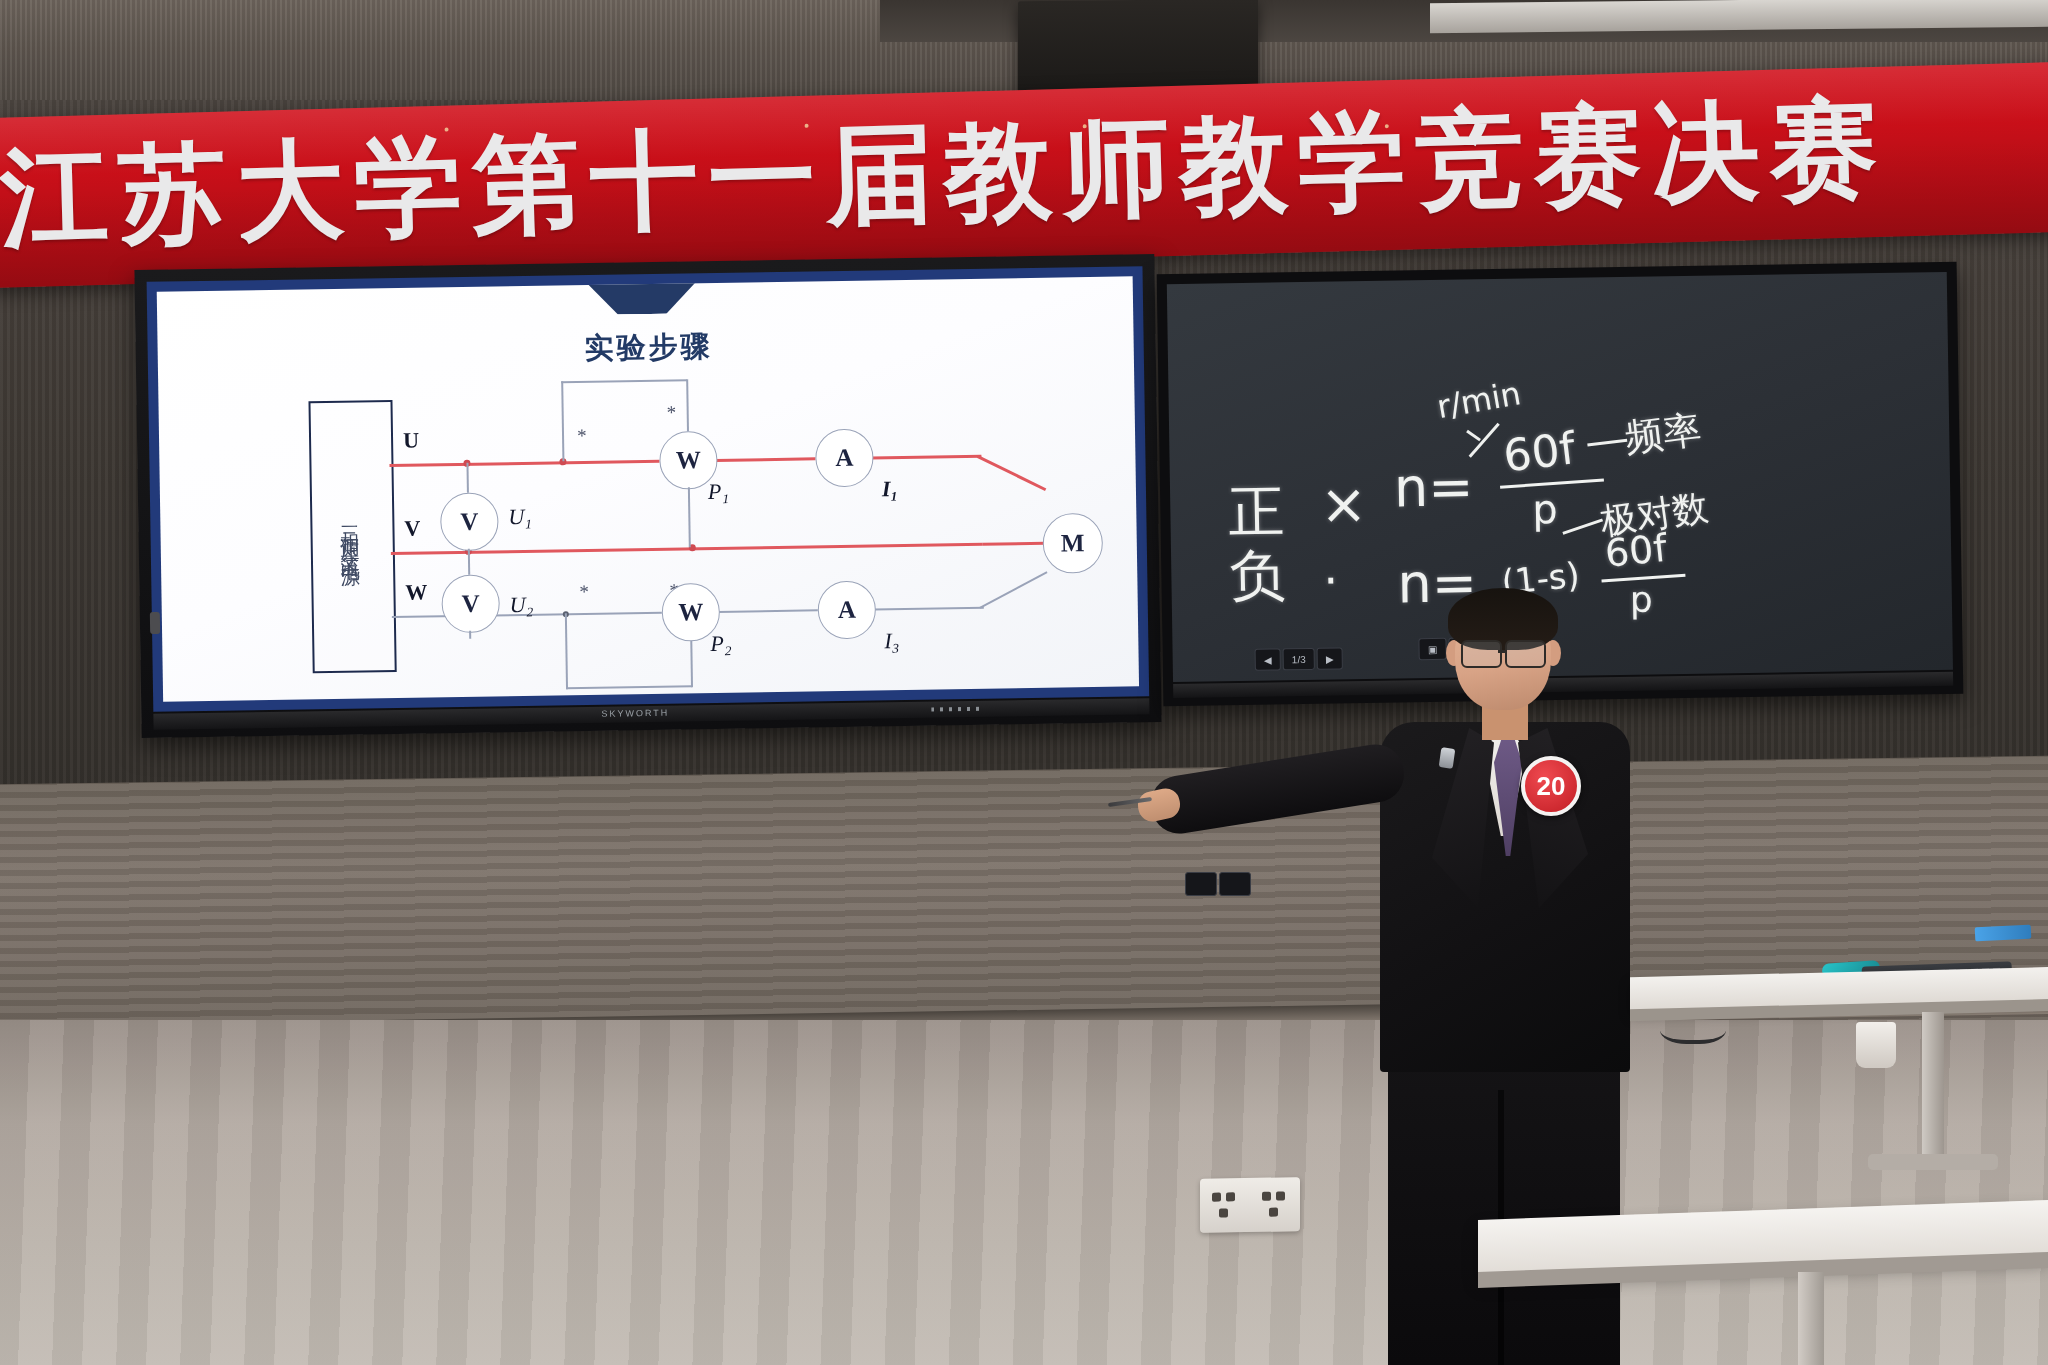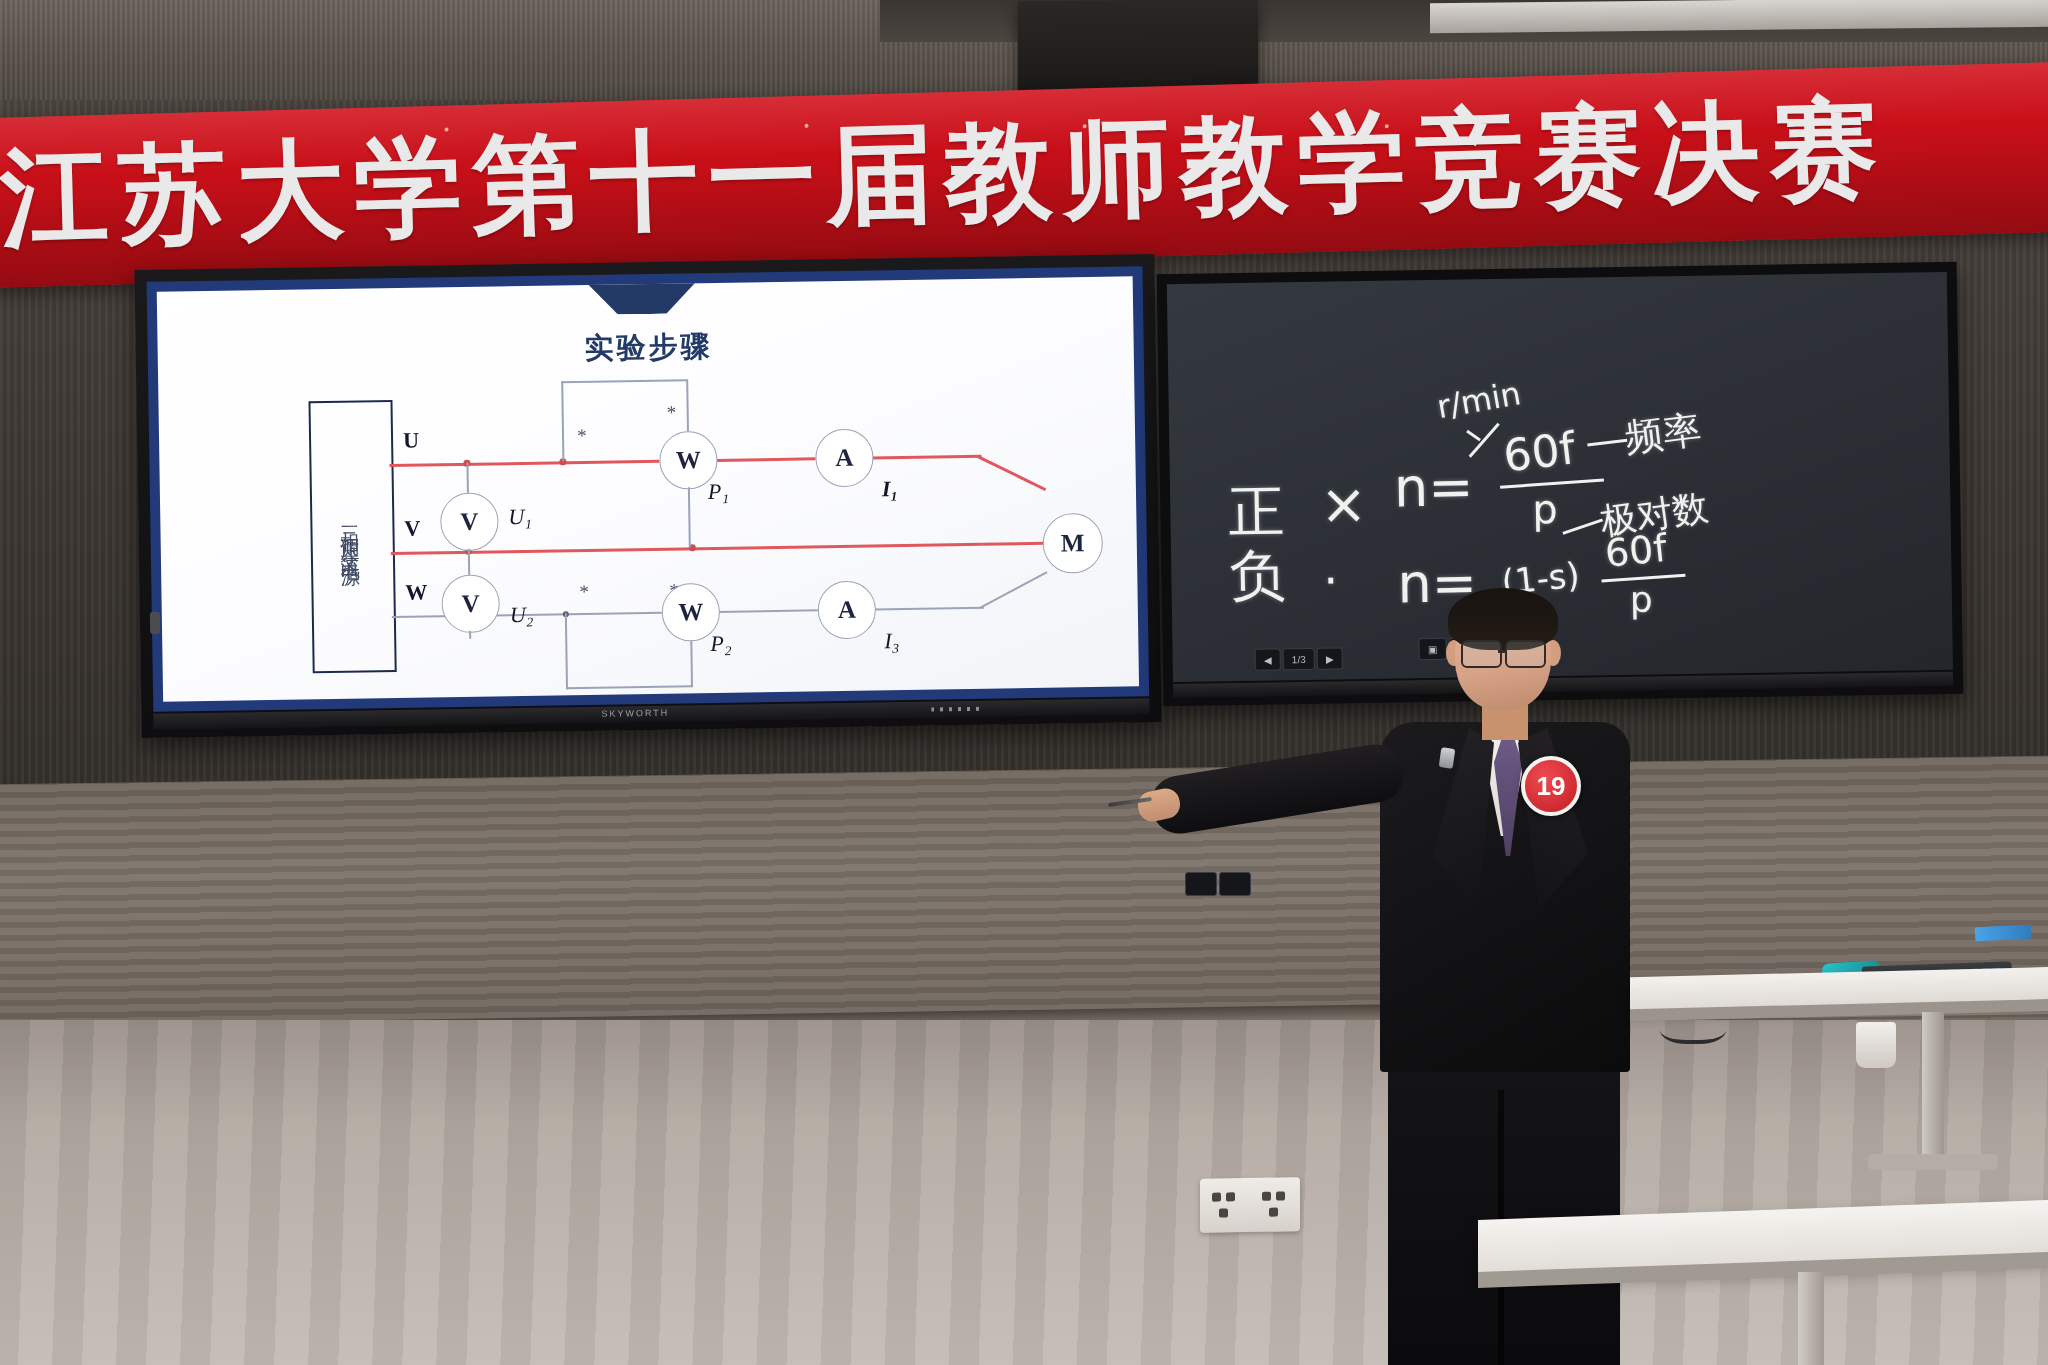--- a/index.html
+++ b/index.html
@@ -237,21 +237,21 @@
           <div class="nodeD" style="left:401px;top:326px;"></div>
 
           <div class="wireG" style="left:307px;top:176px;width:1.6px;height:30px;"></div>
           <div class="meter" style="left:280px;top:206px;">V</div>
           <div class="wireG" style="left:307px;top:262px;width:1.6px;height:6px;"></div>
           <div class="sub-lbl" style="left:348px;top:218px;">U₁</div>
 
           <div class="wireG" style="left:307px;top:266px;width:1.6px;height:22px;"></div>
           <div class="meter" style="left:280px;top:288px;">V</div>
           <div class="wireG" style="left:307px;top:344px;width:1.6px;height:8px;"></div>
-          <div class="sub-lbl" style="left:348px;top:316px;">U₂</div>
+          <div class="sub-lbl" style="left:348px;top:306px;">U₂</div>
 
           <div class="wireG" style="left:403px;top:96px;width:1.6px;height:80px;"></div>
           <div class="wireG" style="left:403px;top:96px;width:126px;height:1.6px;"></div>
           <div class="wireG" style="left:528px;top:96px;width:1.6px;height:52px;"></div>
           <div class="star" style="left:418px;top:140px;">*</div>
           <div class="star" style="left:508px;top:118px;">*</div>
           <div class="meter" style="left:500px;top:148px;">W</div>
           <div class="wireG" style="left:528px;top:204px;width:1.6px;height:60px;"></div>
           <div class="sub-lbl" style="left:548px;top:196px;">P₁</div>
 
@@ -327,21 +327,21 @@
   <div class="p-legsplit"></div>
   <div class="p-torso"></div>
   <div class="p-shirt"></div>
   <div class="p-tie"></div>
   <div class="p-lapel-l"></div>
   <div class="p-lapel-r"></div>
   <div class="p-arm"></div>
   <div class="p-hand"></div>
   <div class="p-pointer"></div>
   <div class="p-mic"></div>
-  <div class="p-badge">19</div>
+  <div class="p-badge">20</div>
   <div class="p-neck"></div>
   <div class="p-ear-l"></div>
   <div class="p-ear-r"></div>
   <div class="p-head"></div>
   <div class="p-hair"></div>
   <div class="glass-l"></div>
   <div class="glass-r"></div>
   <div class="glass-br"></div>
 
   <div class="blue-sticky"></div>

